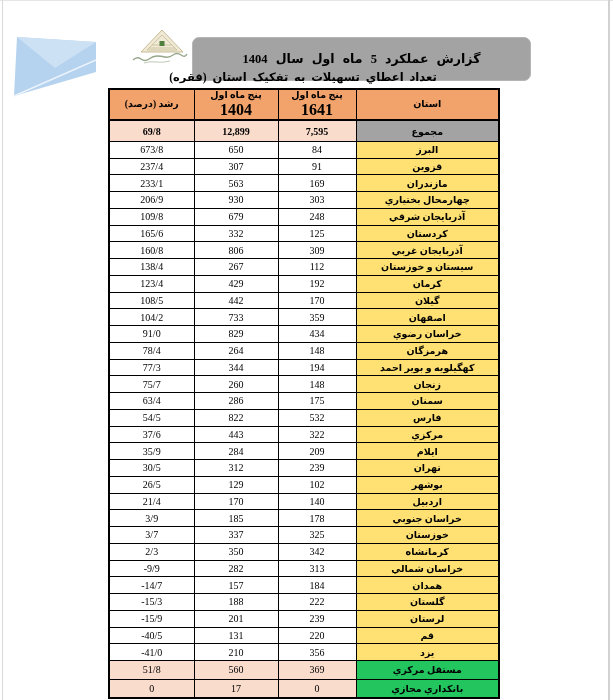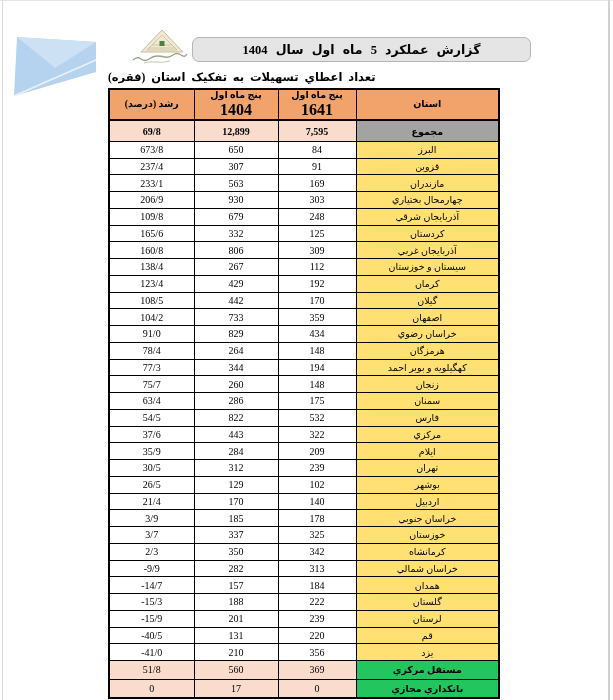--- a/index.html
+++ b/index.html
@@ -8,30 +8,30 @@
 
   .page-edge { position:absolute; background:#D9D9D9; }
   #edge-left  { left:2px;  top:0; width:1px; height:700px; }
   #edge-right { left:608px; top:0; width:2px; height:700px; background:#D2D2D2; }
   #edge-top   { left:0; top:0; width:613px; height:1px; background:#E6E6E6; }
 
   #corner-decoration { position:absolute; left:10px; top:30px; }
   #fund-logo { position:absolute; left:130px; top:26px; }
 
   #title-box {
-    position:absolute; left:192px; top:37px; width:339px; height:25px;
-    border:1px solid #B5B5B5; border-radius:7px; background:#e5e5e5;
+    position:absolute; left:192px; top:37px; width:339px; height:44px;
+    border:1px solid #B5B5B5; border-radius:7px; background:#a3a3a3;
     display:flex; align-items:center; justify-content:center;
   }
   #title-box .title-text {
     font-weight:bold; font-size:12.5px; word-spacing:5px; white-space:nowrap;
   }
   #subtitle {
     position:absolute; left:108px; top:70px; width:390px;
-    text-align:left; font-weight:bold; font-size:11.5px; word-spacing:3px;
+    text-align:center; font-weight:bold; font-size:11.5px; word-spacing:3px;
     white-space:nowrap;
   }
 
   #table-wrap { position:absolute; left:108px; top:88px; }
   table.provinces {
     border-collapse:collapse; table-layout:fixed; direction:rtl;
     border:2px solid #000;
   }
   .provinces th, .provinces td {
     border:1px solid #000; padding:0; text-align:center; vertical-align:middle;
@@ -41,21 +41,21 @@
     background:#F1A36B; border-bottom:2px solid #000;
     font-size:9.5px; font-weight:bold; height:26px; line-height:1.15;
   }
   .provinces thead th .yr { font-size:16px; }
   .provinces tbody tr { height:16.75px; }
   .provinces tbody tr.total { height:21px; }
   .provinces tbody tr.total td { background:#FADCCD; font-weight:bold; }
   .provinces tbody tr.special { height:18.5px; }
   .provinces tbody tr.special td { background:#FADCCD; }
   .provinces td.name {
-    background:#FFE173; font-size:9.5px; font-weight:normal;
+    background:#FFE173; font-size:9.5px; font-weight:bold;
   }
   .provinces tr.total td.name, .provinces tr.special td.name { background:inherit; }
   .provinces tr.total td.name { background:#a3a3a3; }
   .provinces tr.special td.name { background:#22c55e; font-weight:bold; }
   .provinces td.num {
     background:#fff; font-size:10px; direction:ltr; unicode-bidi:embed;
   }
   .provinces tr.total td.num, .provinces tr.special td.num { background:#FADCCD; }
 </style>
 </head>

